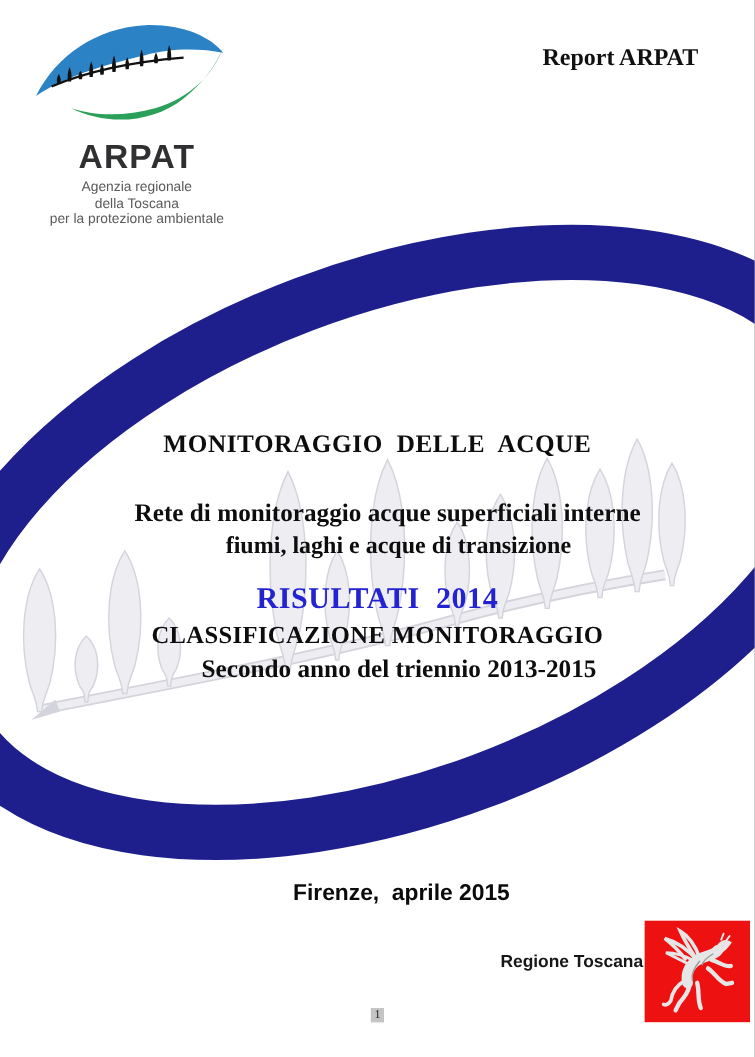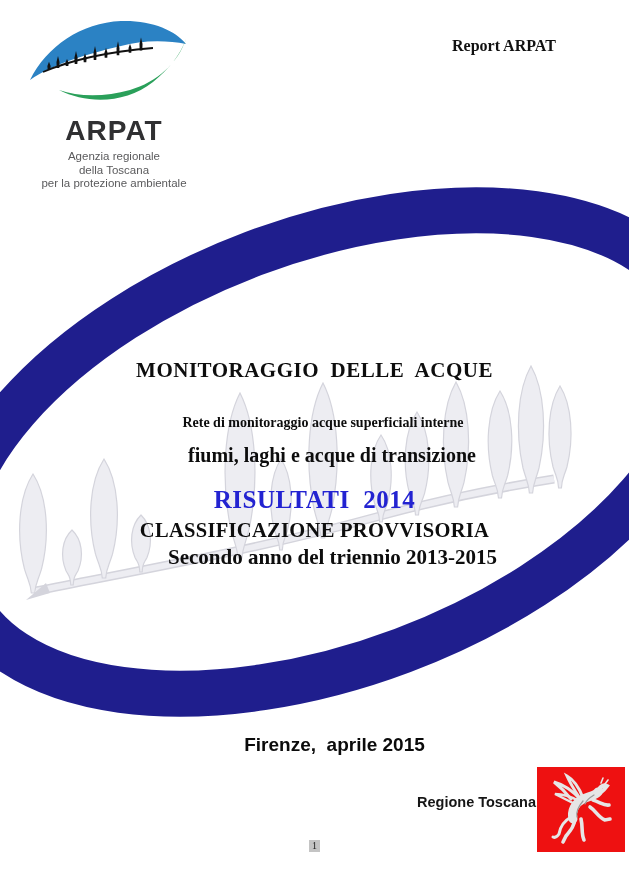--- a/index.html
+++ b/index.html
@@ -32,27 +32,27 @@
     font-weight:bold;font-size:28px;letter-spacing:1px;
     color:#303032;line-height:26px;margin-top:8px;
   }
   .arpat-sub{
     font-family:"Liberation Sans", sans-serif;
     font-size:11.5px;line-height:13.5px;color:#5a5a5c;margin-top:6px;
   }
 
   .report-label{
     left:452px;top:37px;
-    font-weight:bold;font-size:16px;color:#111;
+    font-weight:bold;font-size:20px;color:#111;
     white-space:pre-wrap;
   }
 
   .center-line{left:0;right:0;text-align:center;white-space:pre-wrap;color:#0d0d0d;}
   .cover-title   {top:358px;font-weight:bold;font-size:21px;letter-spacing:.5px;}
-  .cover-sub1    {top:415px;font-weight:bold;font-size:14px;padding-left:17px;}
+  .cover-sub1    {top:415px;font-weight:bold;font-size:21px;padding-left:17px;}
   .cover-sub2    {top:444px;font-weight:bold;font-size:20px;padding-left:35px;}
   .cover-results {top:486px;font-weight:bold;font-size:25px;color:var(--blue);letter-spacing:.5px;}
   .cover-classif {top:519px;font-weight:bold;font-size:20.5px;letter-spacing:.3px;}
   .cover-period  {top:545px;font-weight:bold;font-size:21px;padding-left:36px;}
 
   .place-date{
     top:734px;left:40px;right:0;text-align:center;
     font-family:"Liberation Sans", sans-serif;
     font-weight:bold;font-size:19px;color:#0b0b0b;white-space:pre-wrap;
   }
@@ -129,21 +129,21 @@
       <div>per la protezione ambientale</div>
     </div>
   </div>
 
   <div class="layer report-label">Report ARPAT</div>
 
   <div class="layer center-line cover-title">MONITORAGGIO  DELLE  ACQUE</div>
   <div class="layer center-line cover-sub1">Rete di monitoraggio acque superficiali interne</div>
   <div class="layer center-line cover-sub2">fiumi, laghi e acque di transizione</div>
   <div class="layer center-line cover-results">RISULTATI  2014</div>
-  <div class="layer center-line cover-classif">CLASSIFICAZIONE PROVVISORIA</div>
+  <div class="layer center-line cover-classif">CLASSIFICAZIONE MONITORAGGIO</div>
   <div class="layer center-line cover-period">Secondo anno del triennio 2013-2015</div>
 
   <div class="layer place-date">Firenze,  aprile 2015</div>
 
   <div class="layer region-label">Regione Toscana</div>
 
   <div class="layer pegasus-box">
     <svg width="88" height="85" viewBox="0 0 88 85">
       <rect x="0" y="0" width="88" height="85" style="fill:var(--red);"></rect>
       <g fill="none" stroke="#e6e6e6" stroke-linecap="round">

